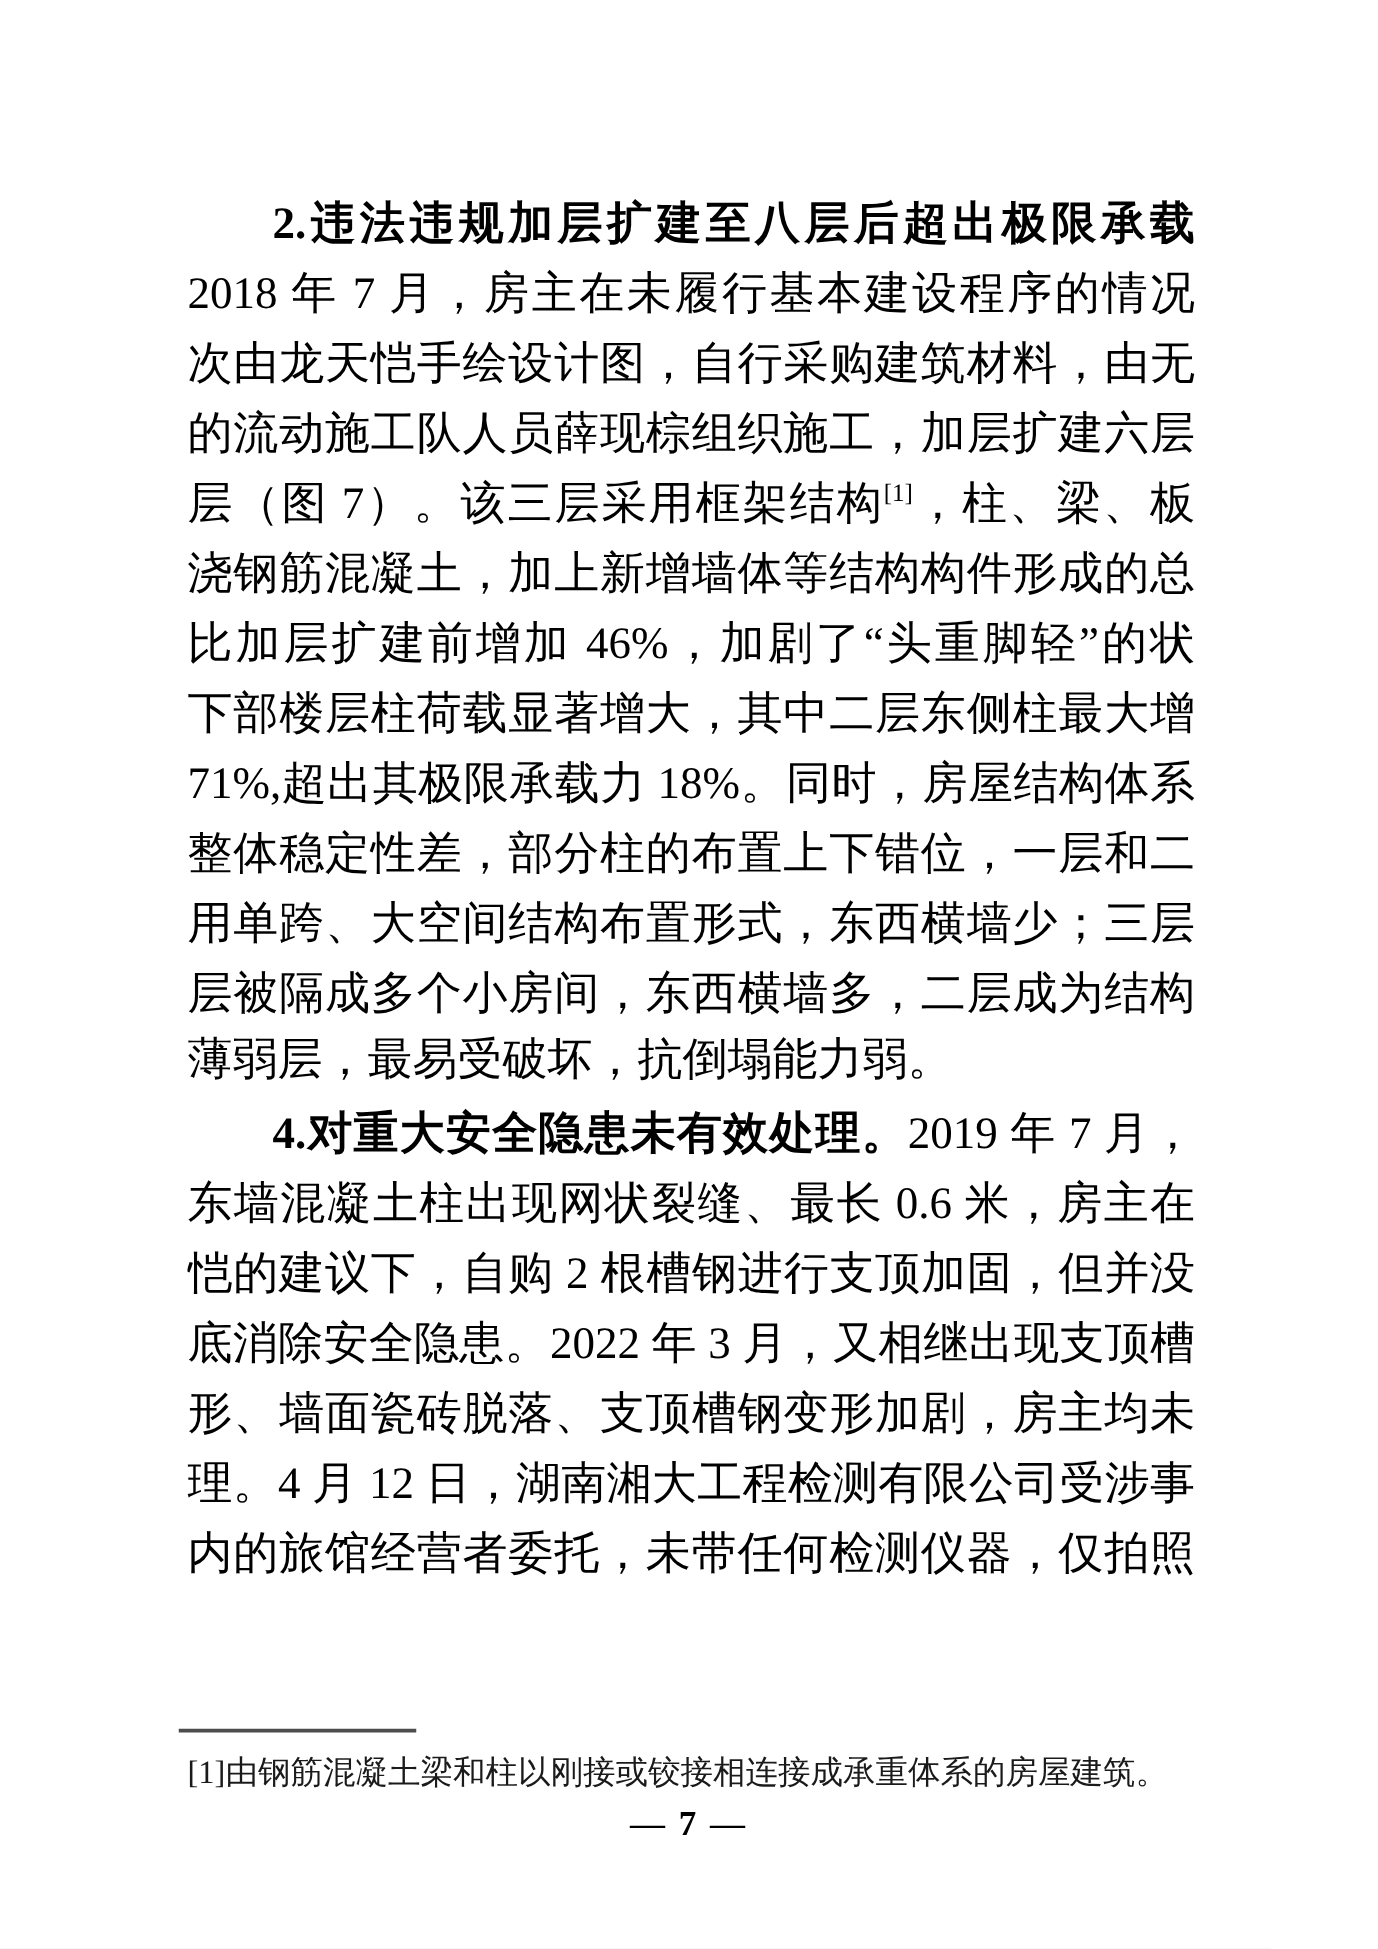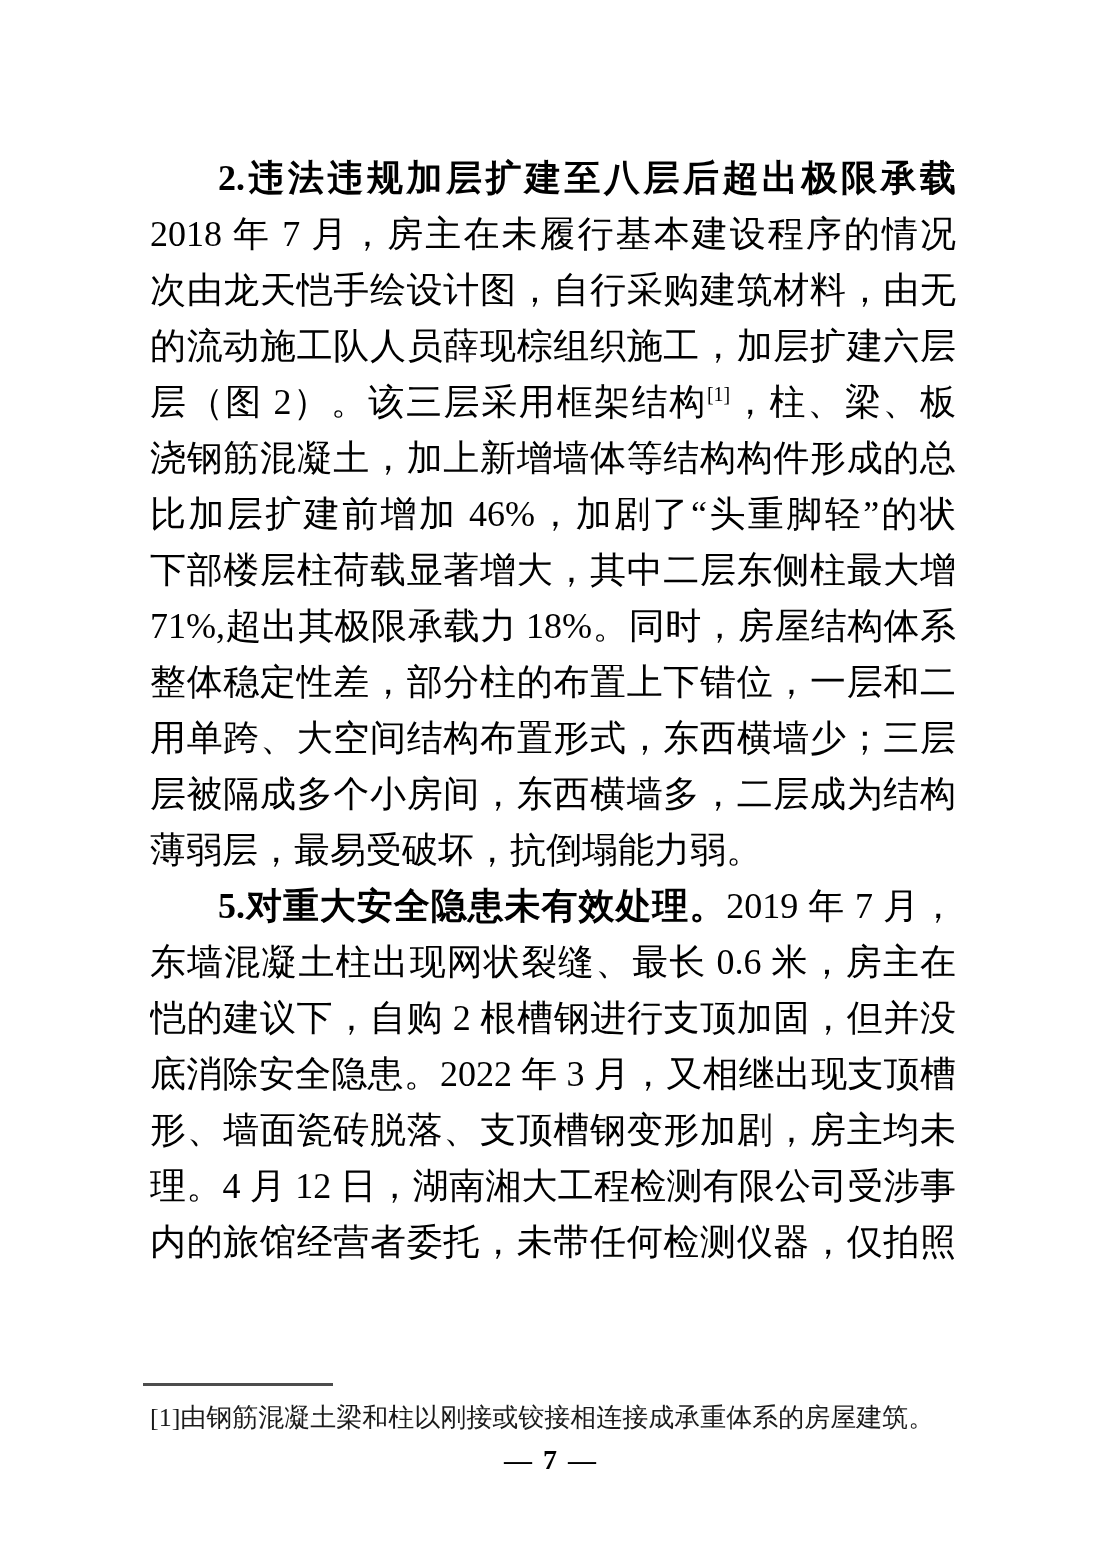--- a/index.html
+++ b/index.html
@@ -25,20 +25,21 @@
     height: 56px;
     text-align: justify;
     text-align-last: justify;
     -moz-text-align-last: justify;
     text-justify: inter-character;
     overflow: hidden;
   }
   .line.no-justify {
     text-align: left;
     text-align-last: left;
+    font-family: Liberation Mono, monospace;
     -moz-text-align-last: left;
   }
   .line.indent { text-indent: 68px; }
   .seg-bold { font-weight: bold; }
   .seg-sup {
     font-size: 20px;
     vertical-align: super;
     line-height: 0;
     letter-spacing: 0;
   }
@@ -74,30 +75,30 @@
 </head>
 <body>
 
 <div class="page">
 
   <div class="doc-body">
       <div class="line indent"><span class="seg-bold">2.违法违规加层扩建至八层后超出极限承载力。</span></div>
       <div class="line"><span>2018 年 7 月，房主在未履行基本建设程序的情况下，再</span></div>
       <div class="line"><span>次由龙天恺手绘设计图，自行采购建筑材料，由无资质</span></div>
       <div class="line"><span>的流动施工队人员薛现棕组织施工，加层扩建六层至八</span></div>
-      <div class="line"><span>层（图 2）。该三层采用框架结构</span><span class="seg-sup">[1]</span><span>，柱、梁、板均为现</span></div>
+      <div class="line"><span>层（图 7）。该三层采用框架结构</span><span class="seg-sup">[1]</span><span>，柱、梁、板均为现</span></div>
       <div class="line"><span>浇钢筋混凝土，加上新增墙体等结构构件形成的总荷载</span></div>
       <div class="line"><span>比加层扩建前增加 46%，加剧了“头重脚轻”的状态，</span></div>
       <div class="line"><span>下部楼层柱荷载显著增大，其中二层东侧柱最大增加</span></div>
       <div class="line"><span>71%,超出其极限承载力 18%。同时，房屋结构体系混乱，</span></div>
       <div class="line"><span>整体稳定性差，部分柱的布置上下错位，一层和二层采</span></div>
       <div class="line"><span>用单跨、大空间结构布置形式，东西横墙少；三层至八</span></div>
       <div class="line"><span>层被隔成多个小房间，东西横墙多，二层成为结构上的</span></div>
       <div class="line no-justify"><span>薄弱层，最易受破坏，抗倒塌能力弱。</span></div>
-      <div class="line indent"><span class="seg-bold">5.对重大安全隐患未有效处理。</span><span>2019 年 7 月，二楼</span></div>
+      <div class="line indent"><span class="seg-bold">4.对重大安全隐患未有效处理。</span><span>2019 年 7 月，二楼</span></div>
       <div class="line"><span>东墙混凝土柱出现网状裂缝、最长 0.6 米，房主在龙天</span></div>
       <div class="line"><span>恺的建议下，自购 2 根槽钢进行支顶加固，但并没有彻</span></div>
       <div class="line"><span>底消除安全隐患。2022 年 3 月，又相继出现支顶槽钢变</span></div>
       <div class="line"><span>形、墙面瓷砖脱落、支顶槽钢变形加剧，房主均未作处</span></div>
       <div class="line"><span>理。4 月 12 日，湖南湘大工程检测有限公司受涉事房屋</span></div>
       <div class="line"><span>内的旅馆经营者委托，未带任何检测仪器，仅拍照即完</span></div>
     </div>
 
   <div class="footnote-sep"></div>
 

